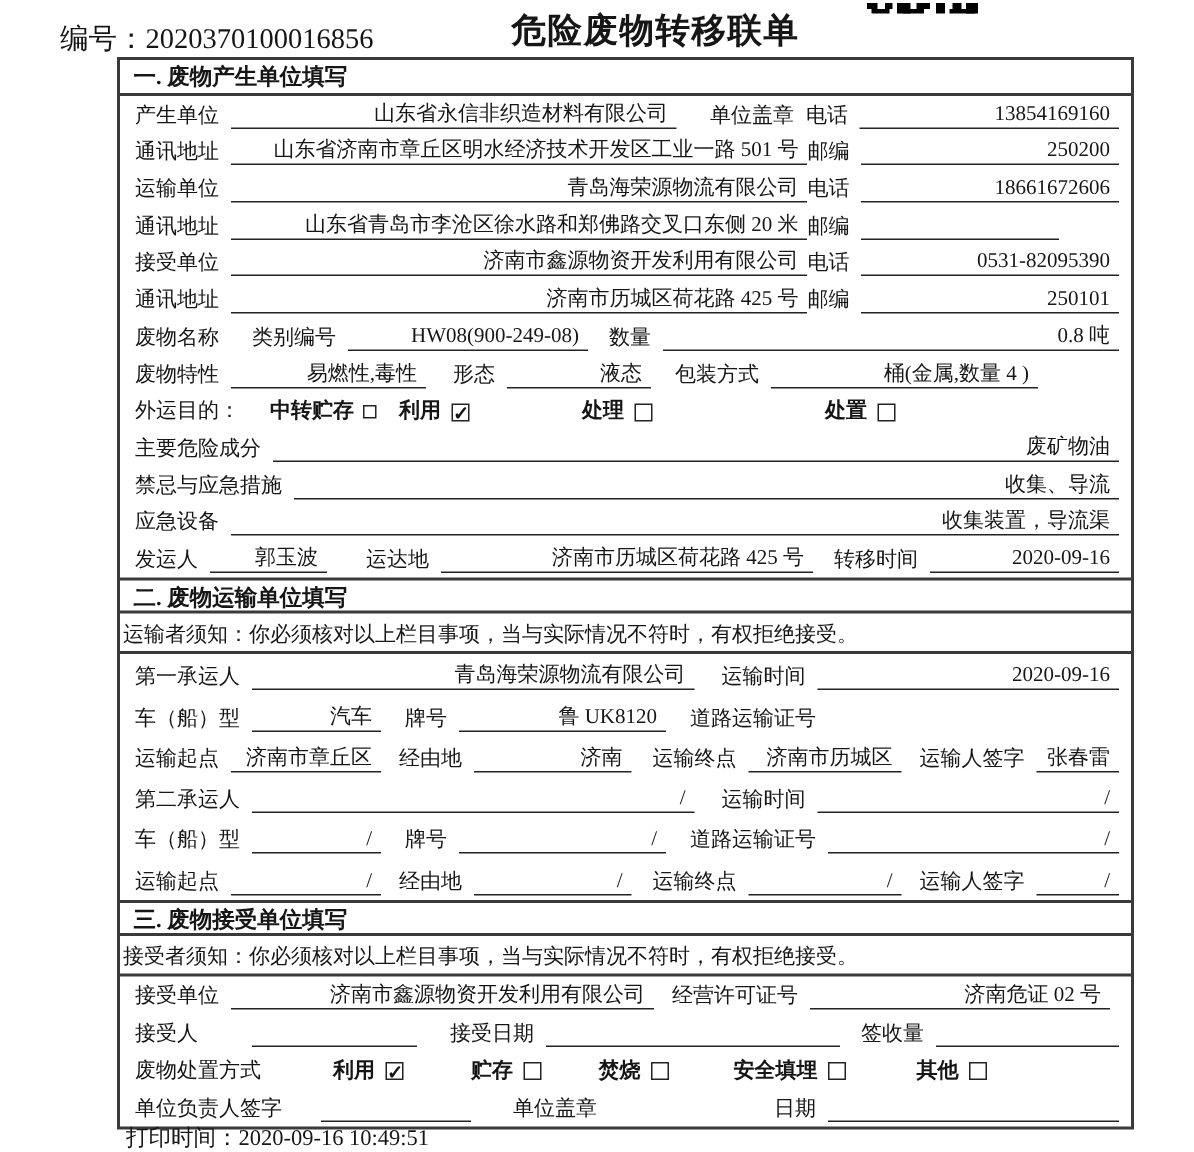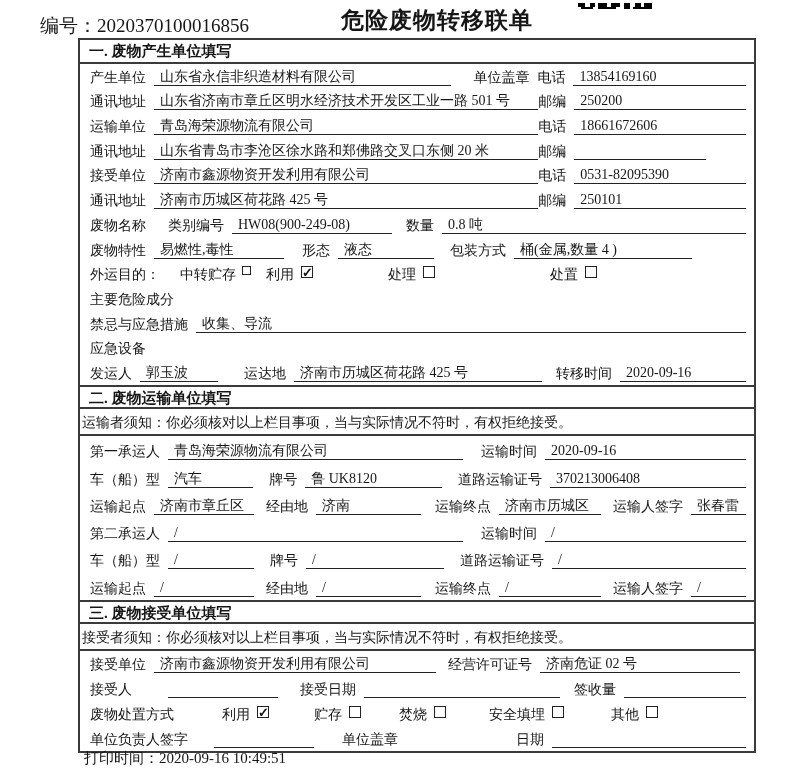--- a/index.html
+++ b/index.html
@@ -16,24 +16,24 @@
   .sec-h{height:24px;border-bottom:2px solid #3a3a3a;font-weight:bold;font-size:15px;
     padding:2px 0 0 9px;box-sizing:border-box;white-space:nowrap;}
   .bt{border-top:2px solid #3a3a3a;}
   .notice{height:27px;border-bottom:2px solid #3a3a3a;padding:5px 0 0 2px;box-sizing:border-box;white-space:nowrap;}
   .row{display:flex;align-items:flex-end;padding:12px 8px 3px 10px;box-sizing:border-box;}
   .s1 .row{height:24.7px;}
   .s2 .row{height:27.3px;}
   .s3 .row{height:25px;}
   .l{white-space:nowrap;margin-right:8px;line-height:17px;}
   .v{border-bottom:1px solid #232323;padding:0 6px;white-space:nowrap;box-sizing:border-box;
-    min-height:17px;line-height:17px;overflow:hidden;}
+    min-height:17px;line-height:17px;overflow:hidden;text-align:right;}
   .vf{flex:1;}
   .rg{display:flex;align-items:flex-end;margin-left:auto;width:212px;}
-  .opt{display:flex;white-space:nowrap;line-height:17px;}
+  .opt{display:flex;align-items:center;white-space:nowrap;line-height:17px;font-weight:bold;}
   .cb{display:inline-block;width:12px;height:12px;border:1px solid #232323;margin-left:7px;
     position:relative;box-sizing:border-box;flex:0 0 auto;}
   .cb.sm{width:9px;height:9px;margin-left:6px;}
   .cb.checked::after{content:"✓";position:absolute;left:0px;top:-3px;font-size:13px;font-weight:bold;}
   .print{position:absolute;left:84px;top:749px;font-size:15px;white-space:nowrap;}
 </style>
 </head>
 <body>
 
 <div class="serial"><span>编号：</span><span>2020370100016856</span></div>
@@ -140,27 +140,29 @@
         <span>处理</span>
         <span class="cb"></span>
       </span>
       <span class="opt" style="margin-left:115px">
         <span>处置</span>
         <span class="cb"></span>
       </span>
     </div>
     <div class="row">
       <span class="l">主要危险成分</span>
+      <span class="v vf">废矿物油</span>
     </div>
     <div class="row">
       <span class="l">禁忌与应急措施</span>
       <span class="v vf">收集、导流</span>
     </div>
     <div class="row">
       <span class="l">应急设备</span>
+      <span class="v vf">收集装置，导流渠</span>
     </div>
     <div class="row">
       <span class="l">发运人</span>
       <span class="v" style="width:78px">郭玉波</span>
       <span class="l" style="margin-left:26px">运达地</span>
       <span class="v" style="width:248px">济南市历城区荷花路 425 号</span>
       <span class="l" style="margin-left:14px">转移时间</span>
       <span class="v vf">2020-09-16</span>
     </div>
   </div>
@@ -176,21 +178,20 @@
         <span class="l">运输时间</span>
         <span class="v vf">2020-09-16</span>
       </div>
     </div>
     <div class="row">
       <span class="l">车（船）型</span>
       <span class="v" style="width:86px">汽车</span>
       <span class="l" style="margin-left:16px">牌号</span>
       <span class="v" style="width:138px">鲁 UK8120</span>
       <span class="l" style="margin-left:16px">道路运输证号</span>
-      <span class="v" style="width:198px">370213006408</span>
     </div>
     <div class="row">
       <span class="l">运输起点</span>
       <span class="v" style="width:100px">济南市章丘区</span>
       <span class="l" style="margin-left:12px">经由地</span>
       <span class="v" style="width:105px">济南</span>
       <span class="l" style="margin-left:14px">运输终点</span>
       <span class="v" style="width:102px">济南市历城区</span>
       <span class="l" style="margin-left:12px">运输人签字</span>
       <span class="v vf">张春雷</span>

